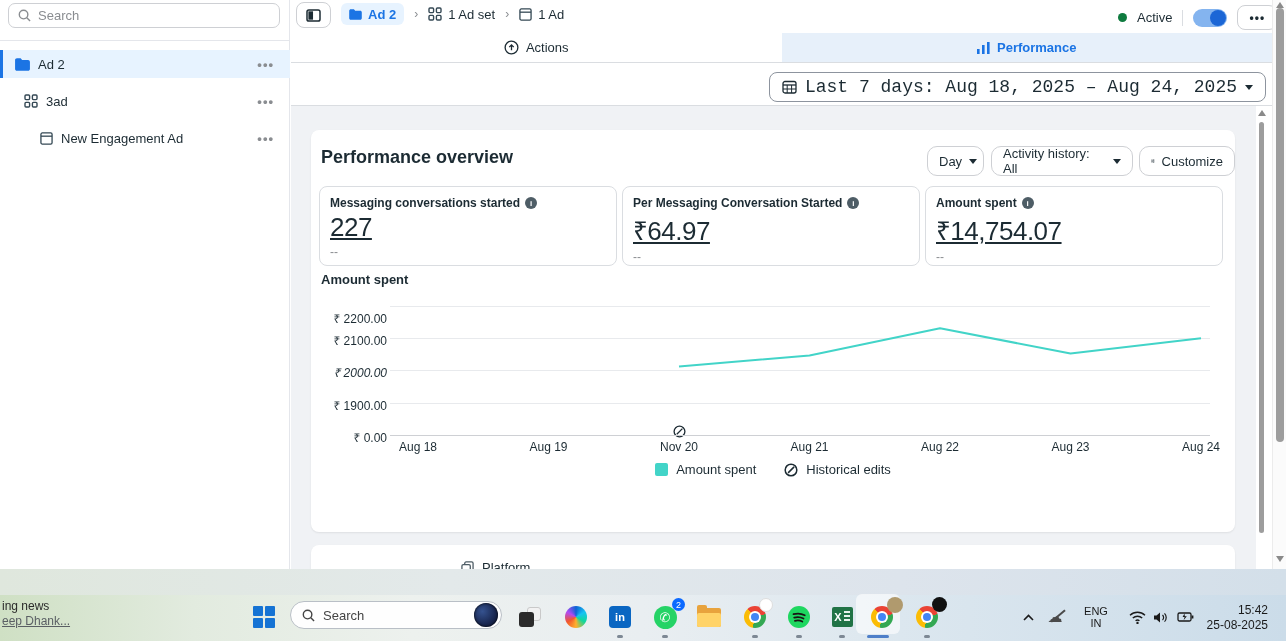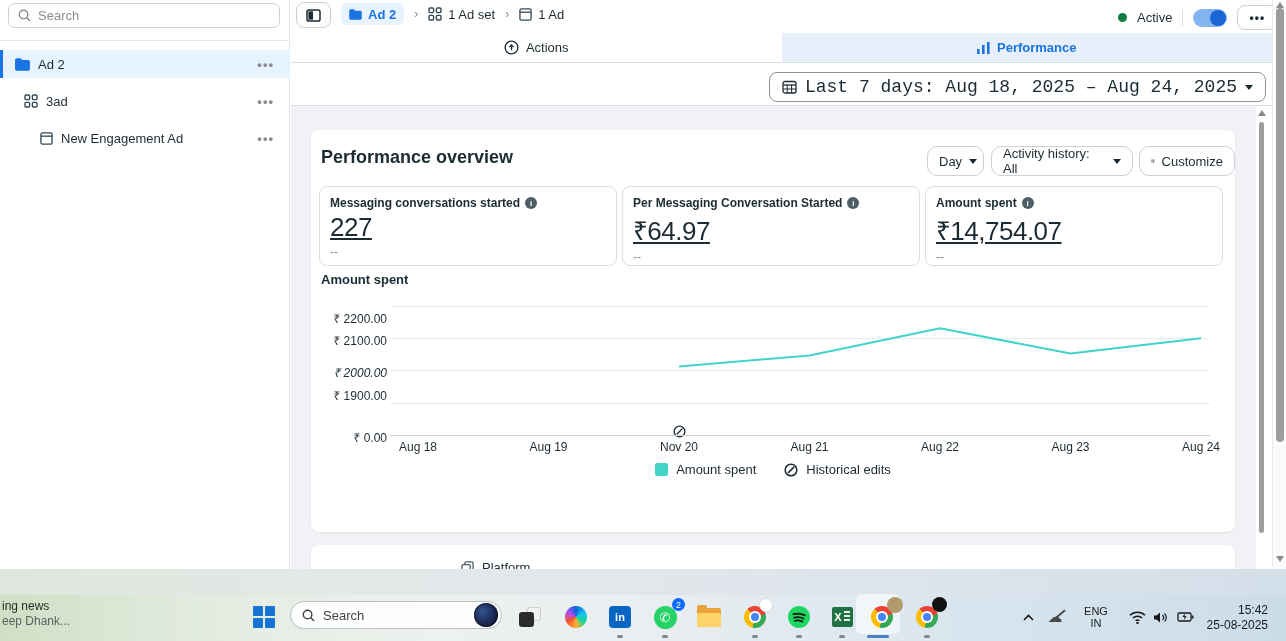--- a/index.html
+++ b/index.html
@@ -82,21 +82,21 @@
   
   .toggle { width:34px; height:18px; border-radius:9px; background:#84b4ef; position:relative; cursor:pointer; }
   .toggle .knob { position:absolute; right:1px; top:1px; width:16px; height:16px; border-radius:50%; background:#1b66d6; }
 
   
   #desktop-strip { position:absolute; left:0; top:569px; width:1286px; height:26px; background:linear-gradient(90deg,#dfe7dd 0%,#e3e9ea 35%,#dde4ec 70%,#d3dfe9 100%); }
   #taskbar { position:absolute; left:0; top:595px; width:1286px; height:46px; background:linear-gradient(90deg,#cfe0c4 0%,#e2ebdf 15%,#edf1ee 32%,#e9eef1 50%,#dce7ef 70%,#cbdce9 100%); }
   .tb-icon { position:absolute; top:7px; width:30px; height:30px; display:flex; align-items:center; justify-content:center; cursor:pointer; }
   .rundot { position:absolute; top:40px; width:6px; height:3px; border-radius:2px; background:#7d8894; }
   .tb-widget { position:absolute; left:2px; top:4px; font-size:12px; color:#2b2b2b; line-height:15px; cursor:pointer; }
-  .tb-widget .l2 { color:#5a5f64; }
+  .tb-widget .l2 { color:#5a5f64;text-decoration:underline; }
   #tb-search { position:absolute; left:290px; top:6px; width:212px; height:28px; background:#fefefe; border:1px solid #b9bfc6; border-radius:14px; display:flex; align-items:center; gap:8px; padding:0 3px 0 11px; font-size:13px; color:#444; cursor:pointer; }
   #tb-search .avatar { margin-left:auto; width:24px; height:24px; border-radius:50%; background:radial-gradient(circle at 35% 35%, #35528f 0%, #1b2a55 55%, #0b1230 100%); box-shadow:inset 0 0 3px #000; }
   .tray-txt { font-size:11px; color:#1a1a1a; text-align:center; line-height:12px; }
   #clock { position:absolute; right:18px; top:8px; font-size:12px; color:#1a1a1a; text-align:right; line-height:15px; }
 
   
   .win-start { display:grid; grid-template-columns:10px 10px; grid-template-rows:10px 10px; gap:2px; }
   .win-start div { background:#1573d4; border-radius:1px; }
   .copilot { width:22px; height:22px; border-radius:50%; background:conic-gradient(#0c63d4,#18c3f2,#12d89a,#ffb02e,#f2572c,#b14bf4,#0c63d4); }
   .linkedin { width:22px; height:22px; border-radius:4px; background:#0a66c2; color:#fff; font-weight:bold; font-size:11px; display:flex; align-items:center; justify-content:center; }
@@ -296,21 +296,21 @@
           </div>
         <div class="mval">₹14,754.07</div>
         <div class="msub">--</div>
       </div>
 
       <div class="charttitle">Amount spent</div>
       <div id="ylabels">
           <div class="ylab" style="top: 12px;">₹ 2200.00</div>
           <div class="ylab" style="top: 34px;">₹ 2100.00</div>
           <div class="ylab" style="top: 66px; font-style: italic;">₹ 2000.00</div>
-          <div class="ylab" style="top: 89px;">₹ 1900.00</div>
+          <div class="ylab" style="top: 99px;">₹ 1900.00</div>
           <div class="ylab" style="top: 131px;">₹ 0.00</div>
         </div>
       <div id="plot">
         <div id="editmark" style="left: 283px;">
           <svg width="13" height="13" viewBox="0 0 13 13">
               <circle cx="6.5" cy="6.5" r="5.4" fill="#fff" stroke="#1c2b33" stroke-width="1.3"></circle>
               <line x1="3.8" y1="9.2" x2="9.4" y2="3.6" stroke="#1c2b33" stroke-width="1.3"></line>
             </svg>
         </div>
       <div class="gridline" style="top: 8px;"></div>

